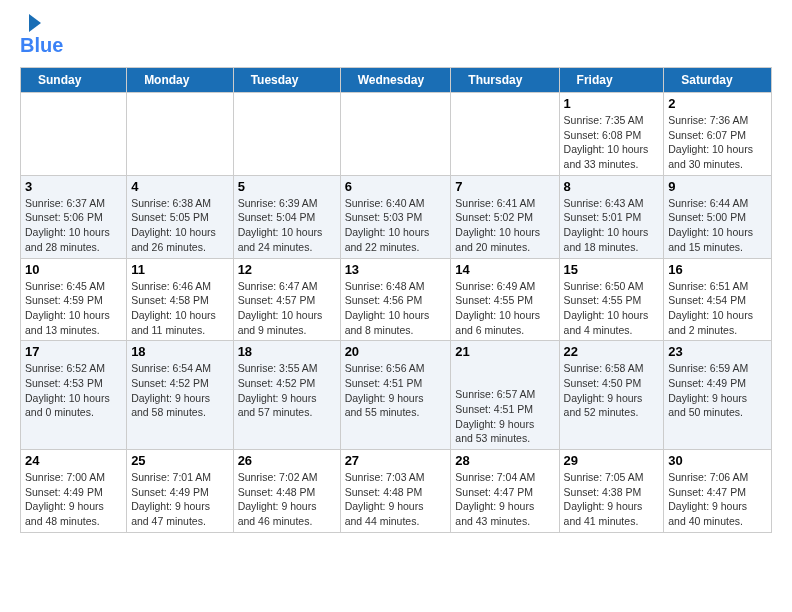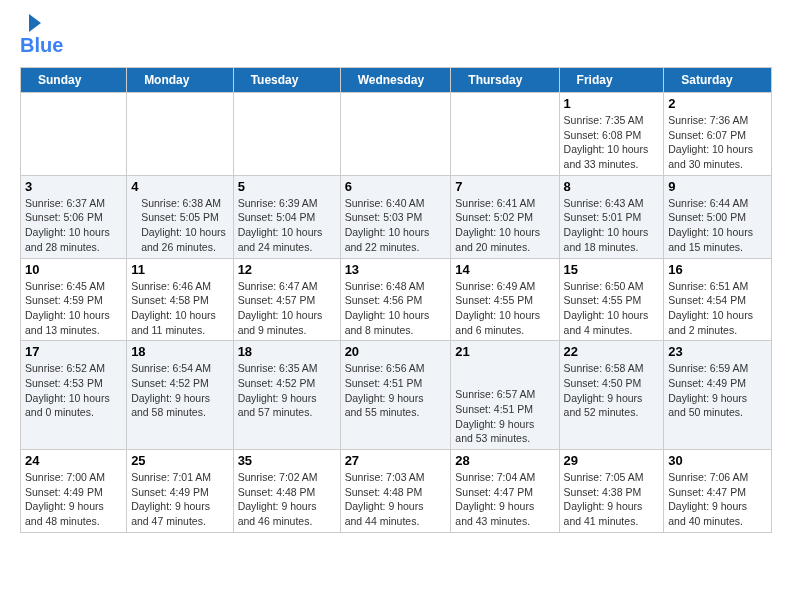--- a/index.html
+++ b/index.html
@@ -136,21 +136,21 @@
       <tr>
         <td>
           <span class="day-num">3</span>
           <div class="day-info" style="white-space: pre-line;">Sunrise: 6:37 AM
 Sunset: 5:06 PM
 Daylight: 10 hours
 and 28 minutes.</div>
         </td>
         <td>
           <span class="day-num">4</span>
-          <div class="day-info" style="white-space: pre-line; margin-left: 10px;">Sunrise: 6:38 AM
+          <div class="day-info" style="white-space: pre-line;">Sunrise: 6:38 AM
 Sunset: 5:05 PM
 Daylight: 10 hours
 and 26 minutes.</div>
         </td>
         <td>
           <span class="day-num">5</span>
           <div class="day-info" style="white-space: pre-line;">Sunrise: 6:39 AM
 Sunset: 5:04 PM
 Daylight: 10 hours
 and 24 minutes.</div>
@@ -245,21 +245,21 @@
         </td>
         <td>
           <span class="day-num">18</span>
           <div class="day-info" style="white-space: pre-line;">Sunrise: 6:54 AM
 Sunset: 4:52 PM
 Daylight: 9 hours
 and 58 minutes.</div>
         </td>
         <td>
           <span class="day-num">18</span>
-          <div class="day-info" style="white-space: pre-line;">Sunrise: 6:35 AM
+          <div class="day-info" style="white-space: pre-line;">Sunrise: 3:55 AM
 Sunset: 4:52 PM
 Daylight: 9 hours
 and 57 minutes.</div>
         </td>
         <td>
           <span class="day-num">20</span>
           <div class="day-info" style="white-space: pre-line;">Sunrise: 6:56 AM
 Sunset: 4:51 PM
 Daylight: 9 hours
 and 55 minutes.</div>
@@ -295,21 +295,21 @@
 and 48 minutes.</div>
         </td>
         <td>
           <span class="day-num">25</span>
           <div class="day-info" style="white-space: pre-line;">Sunrise: 7:01 AM
 Sunset: 4:49 PM
 Daylight: 9 hours
 and 47 minutes.</div>
         </td>
         <td>
-          <span class="day-num">35</span>
+          <span class="day-num">26</span>
           <div class="day-info" style="white-space: pre-line;">Sunrise: 7:02 AM
 Sunset: 4:48 PM
 Daylight: 9 hours
 and 46 minutes.</div>
         </td>
         <td>
           <span class="day-num">27</span>
           <div class="day-info" style="white-space: pre-line;">Sunrise: 7:03 AM
 Sunset: 4:48 PM
 Daylight: 9 hours

